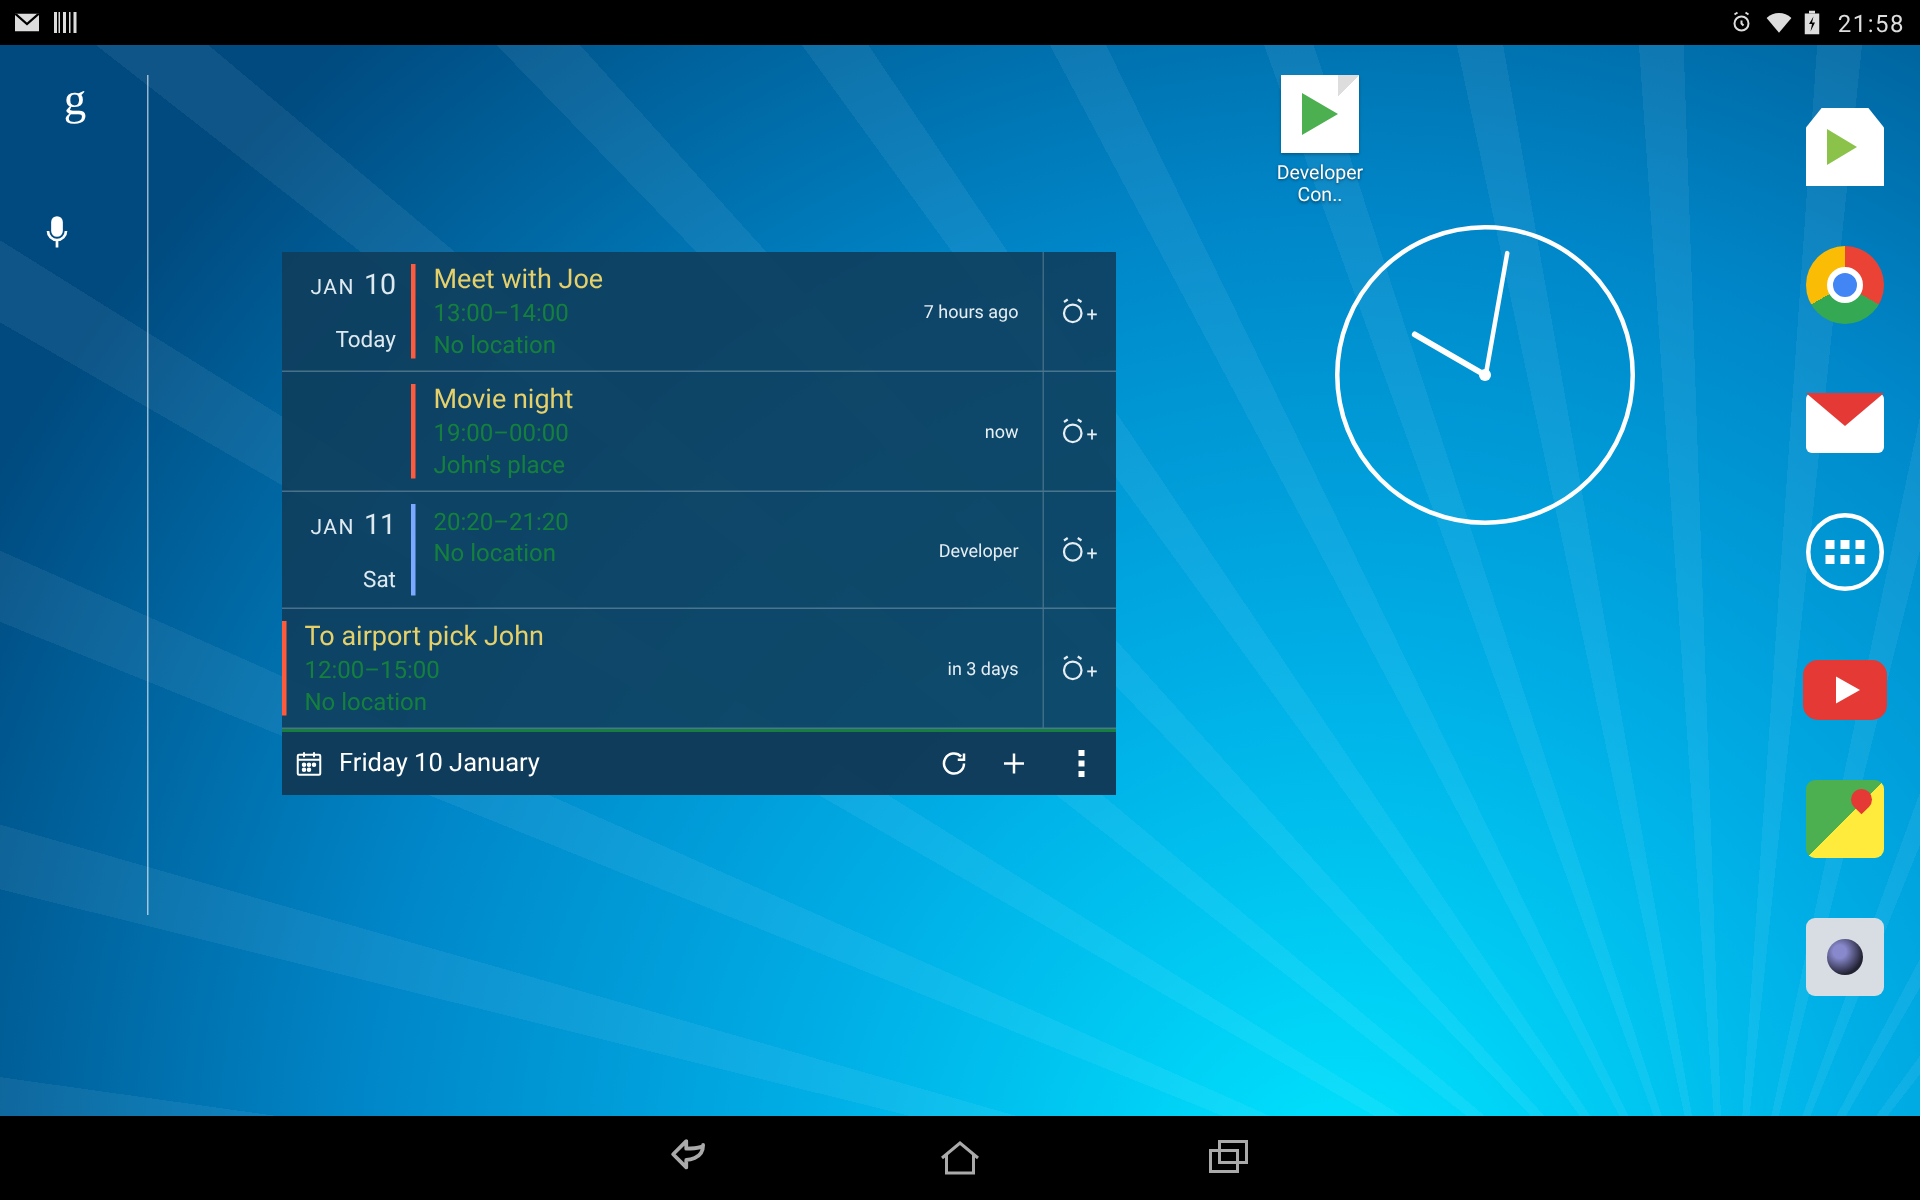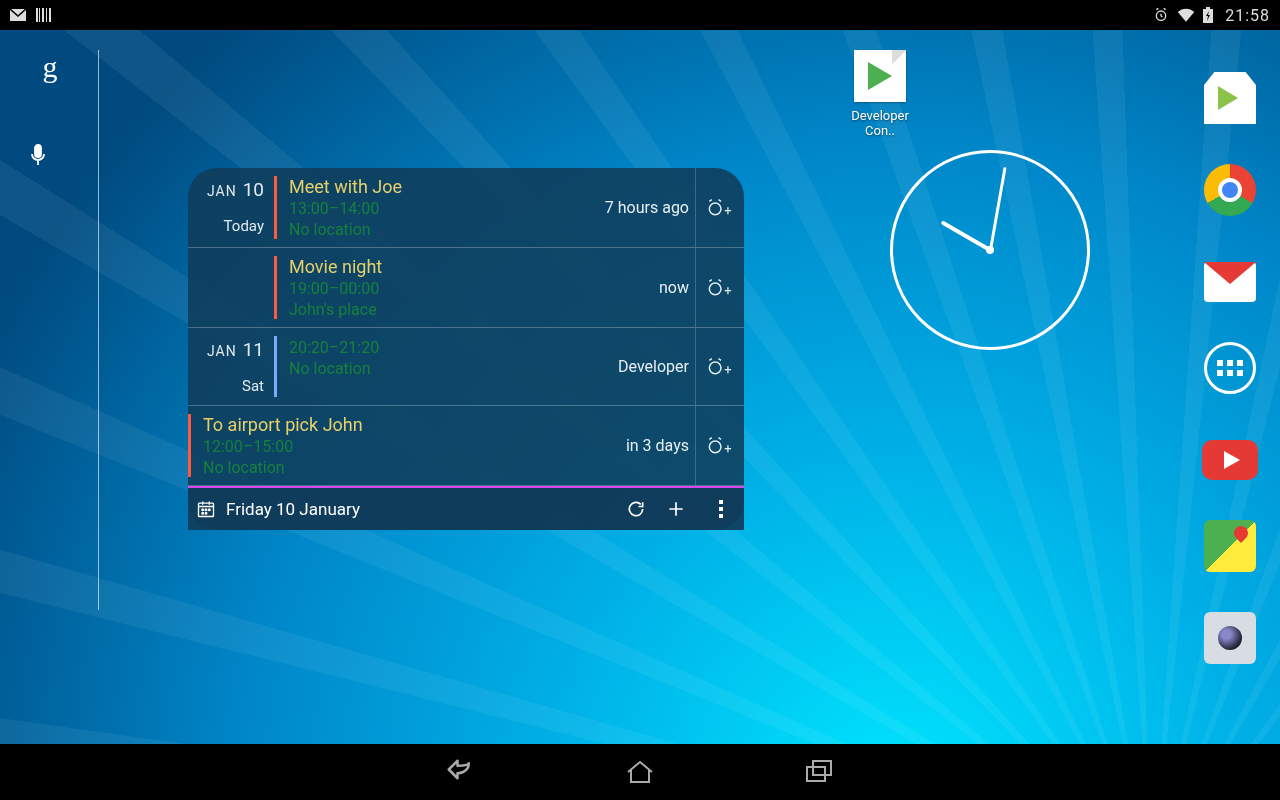--- a/index.html
+++ b/index.html
@@ -34,21 +34,20 @@
   }
   .google-col .g { font-family: Georgia, serif; font-size: 30px; color: #fff; }
   .google-col .mic { margin-top: 60px; font-size: 20px; color: #fff; }
   .vline { position: absolute; left: 98px; top: 50px; width: 1px; height: 560px; background: rgba(255,255,255,0.6); }
 
   
   .cal-widget {
     position: absolute; left: 188px; top: 168px; width: 556px;
     background: rgba(15, 60, 90, 0.88);
     font-size: 15px;
-    border-radius: 29px;
   }
   .cal-row {
     display: flex; align-items: stretch; border-bottom: 1px solid rgba(255,255,255,0.25);
     min-height: 76px;
   }
   .cal-row:last-of-type { border-bottom: none; }
   .cal-row.compact { min-height: 68px; }
   .date-col {
     width: 86px; padding: 10px 10px 10px 6px; text-align: right;
     color: #dfeaf0; font-size: 15px;
@@ -58,32 +57,32 @@
   .date-col .day { font-size: 19px; display: inline; margin-left: 6px; }
   .date-col .sub { font-size: 15px; margin-top: 16px; }
   .stripe { width: 3px; margin: 8px 0; }
   .stripe.red { background: #ff5a3c; }
   .stripe.blue { background: #7aa9ff; }
   .event-col { flex: 1; padding: 8px 12px; }
   .event-title { color: #e6d06a; font-size: 18px; }
   .event-line { color: #15803d; font-size: 16px; margin-top: 2px; }
   .rel-col {
     width: 130px; display: flex; align-items: center; justify-content: flex-end;
-    padding-right: 6px; color: #e6eef3; font-size: 16px;
+    padding-right: 16px; color: #e6eef3; font-size: 12px;
     border-right: 1px solid rgba(255,255,255,0.2);
   }
   .alarm-col {
     width: 48px; display: flex; align-items: center; justify-content: center;
     color: #e6eef3;
   }
   .alarm-plus { font-size: 13px; position: relative; top: 3px; left: -2px; }
 
   .cal-footer {
     display: flex; align-items: center; height: 44px;
-    border-top: 2px solid #d946ef;
+    border-top: 2px solid #15803d;
     background: rgba(15, 60, 90, 0.92);
     padding: 0 8px;
   }
   .cal-footer .label { margin-left: 10px; color: #fff; font-size: 17px; flex: 1; }
   .cal-footer .fbtn { width: 40px; text-align: center; color: #fff; font-size: 18px; }
   .cal-footer .dots { display: flex; flex-direction: column; gap: 3px; align-items: center; justify-content: center; width: 30px; }
   .cal-footer .dots span { width: 4px; height: 4px; background: #fff; }
 
   
   .shortcut { position: absolute; left: 840px; top: 50px; width: 80px; text-align: center; }

